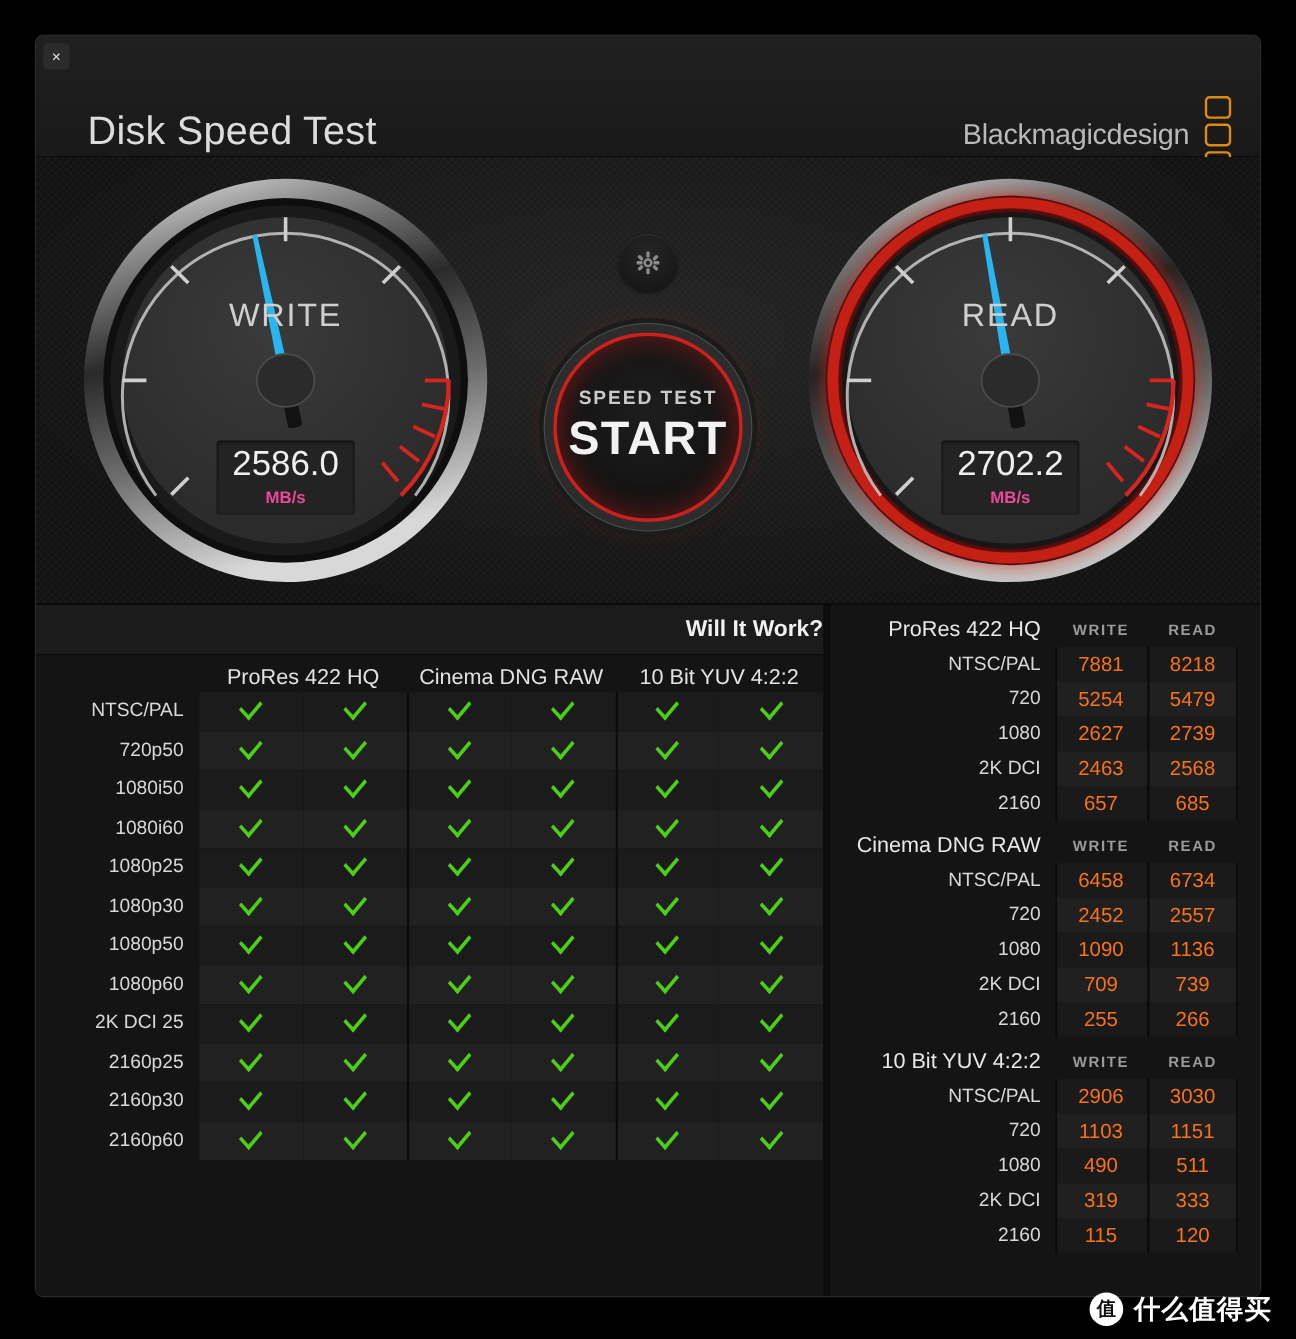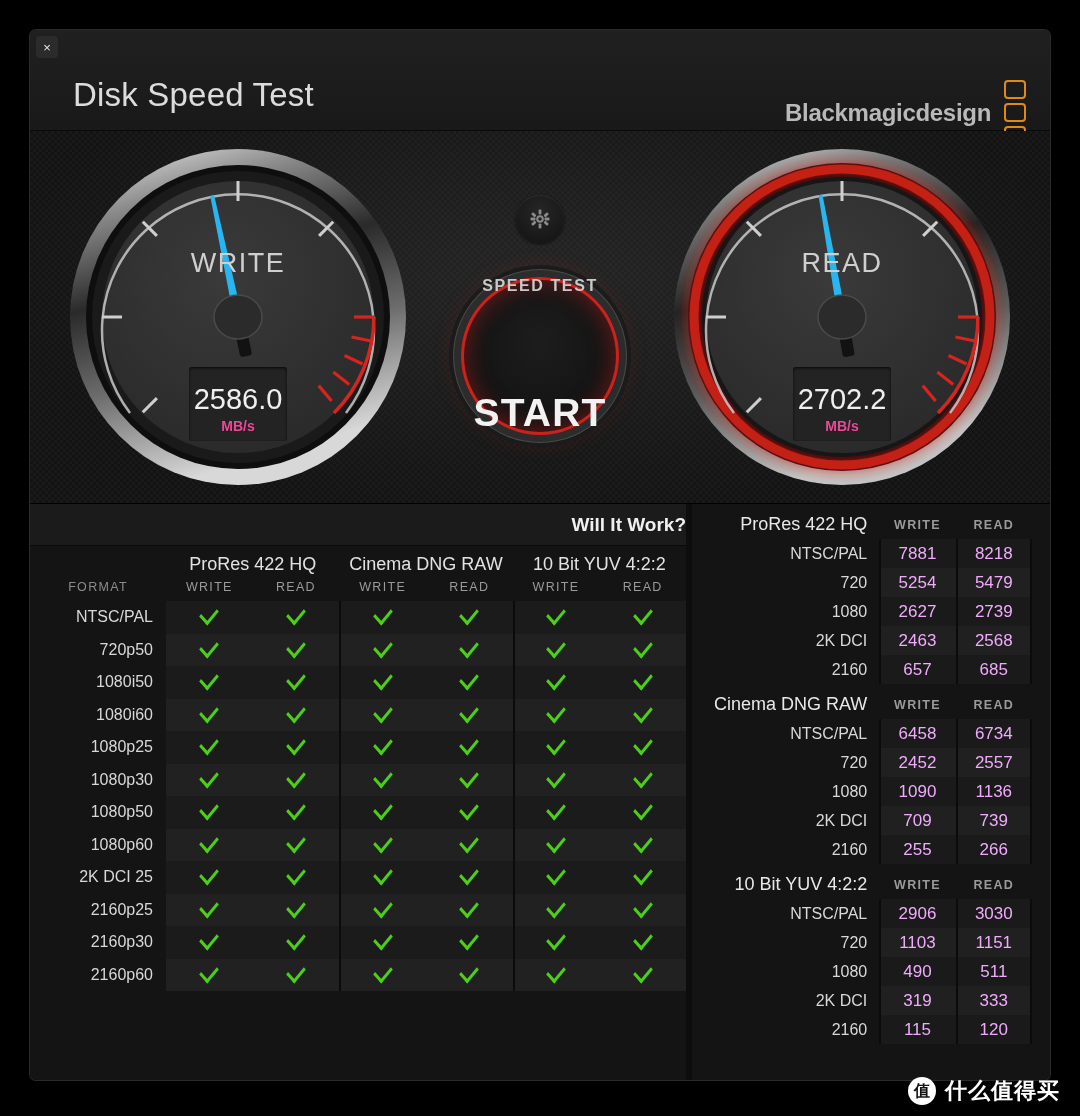--- a/index.html
+++ b/index.html
@@ -19,27 +19,27 @@
     background:linear-gradient(#202020,#191919);
     border-bottom:1px solid #0a0a0a;
   }
   .close-btn{
     position:absolute;left:6px;top:6px;width:22px;height:22px;
     background:#2b2b2b;border-radius:4px;cursor:pointer;
     display:flex;align-items:center;justify-content:center;
     color:#e8e8e8;font-size:13px;line-height:1;
   }
   .app-title{
-    position:absolute;left:43px;top:46px;
+    position:absolute;left:43px;top:60px;
     font-size:33px;color:#dcdcdc;font-weight:300;letter-spacing:.2px;
   }
   .brand{
     position:absolute;right:24px;top:50px;display:flex;align-items:center;gap:13px;
   }
-  .brand-text{font-size:24px;color:#b9b9b9;font-weight:700;letter-spacing:-.3px;}
+  .brand-text{font-size:24px;color:#b9b9b9;font-weight:400;letter-spacing:-.3px;}
   .brand-marks{display:flex;flex-direction:column;gap:4px;}
   .brand-marks i{
     display:block;width:18px;height:15px;border:2.5px solid #e08a12;border-radius:4px;
   }
   
   .gauge-panel{
     position:relative;height:372px;
     background-color:#1a1a1a;
     background-image:
       linear-gradient(45deg,rgba(255,255,255,.022) 25%,transparent 25%,transparent 75%,rgba(255,255,255,.022) 75%),
@@ -52,21 +52,21 @@
   .gauge{position:absolute;top:14px;width:344px;height:344px;}
   .gauge.write{left:36px;}
   .gauge.read{right:36px;}
   .gauge svg{display:block;}
   .gauge-label{
     position:absolute;left:0;right:0;top:103px;text-align:center;
     font-size:27px;color:#cfcfcf;letter-spacing:1.5px;font-weight:400;
   }
   .readout{
     position:absolute;left:50%;transform:translateX(-50%);top:222px;
-    width:98px;padding:18px 0 7px;background:#232323;border-radius:3px;
+    width:115px;padding:6px 0 7px;background:#232323;border-radius:3px;
     box-shadow:inset 0 1px 3px rgba(0,0,0,.8);text-align:center;
   }
   .readout .val{font-size:29px;color:#efefef;font-weight:400;line-height:1;}
   .readout .unit{font-size:14px;color:#ec4899;font-weight:bold;margin-top:4px;}
   
   .start-wrap{
     position:absolute;left:50%;transform:translateX(-50%);top:64px;
     display:flex;flex-direction:column;align-items:center;
   }
   .gear-btn{
@@ -79,21 +79,21 @@
     margin-top:34px;width:158px;height:158px;border-radius:50%;cursor:pointer;
     background:
       radial-gradient(circle at 50% 42%,#1d1d1d 0%,#141414 58%,#0c0c0c 100%);
     box-shadow:
       0 0 0 7px #2c2c2c,
       0 0 0 8px #4a4a4a,
       0 0 0 12px #1b1b1b,
       inset 0 0 0 3px rgba(214,36,30,.92),
       inset 0 0 22px 5px rgba(214,36,30,.42),
       0 0 24px 4px rgba(200,30,25,.28);
-    display:flex;flex-direction:column;align-items:center;justify-content:space-between;
+    display:flex;flex-direction:column;align-items:center;justify-content:center;
   }
   .start-btn .l1{font-size:16px;color:#c9c9c9;letter-spacing:1.6px;font-weight:bold;}
   .start-btn .l2{font-size:39px;color:#f2f2f2;letter-spacing:1.2px;font-weight:bold;margin-top:2px;}
   
   .lower{position:relative;height:577px;background:#0d0d0d;display:flex;}
   .panel{background:#141414;display:flex;flex-direction:column;}
   .panel.left{width:656px;margin-right:6px;}
   .panel.right{flex:1;}
   .panel-head{
     height:41px;line-height:41px;text-align:right;
@@ -132,21 +132,21 @@
   .hf .sec-title{
     font-size:18px;color:#e8e8e8;text-align:right;padding:10px 12px 4px 0;font-weight:400;
   }
   .hf .sub{
     font-size:12.5px;color:#9a9a9a;letter-spacing:1.3px;text-align:center;padding:10px 0 4px;
   }
   .hf .lab{
     text-align:right;font-size:16px;color:#d8d8d8;padding-right:12px;font-weight:300;height:27px;
   }
   .hf .num{
-    text-align:center;font-size:17px;color:#f0abfc;height:27px;
+    text-align:center;font-size:17px;color:#f97316;height:27px;
   }
   .hf .col-lab{width:152px;}
   .hf .col-num{width:74px;}
   .hf tbody tr:nth-child(odd) .num{background:#1a1a1a;}
   .hf tbody tr:nth-child(even) .num{background:#202020;}
   .hf .num.wcol{box-shadow:inset 2px 0 0 #0b0b0b;}
   .hf .num.rcol{box-shadow:inset 2px 0 0 #0b0b0b,inset -2px 0 0 #0b0b0b;}
   
   .watermark{
     position:absolute;right:20px;bottom:10px;display:flex;align-items:center;gap:9px;
@@ -311,29 +311,20 @@
     <div class="panel left">
       <div class="panel-head">Will It Work?</div>
       <table class="wiw">
         <thead>
           <tr>
             <th class="fmt-col"></th>
             <th colspan="2" class="grp-title">ProRes 422 HQ</th>
             <th colspan="2" class="grp-title">Cinema DNG RAW</th>
             <th colspan="2" class="grp-title">10 Bit YUV 4:2:2</th>
           </tr>
-          <tr>
-            <th class="sub fmt">FORMAT</th>
-            <th class="sub">WRITE</th>
-            <th class="sub">READ</th>
-            <th class="sub">WRITE</th>
-            <th class="sub">READ</th>
-            <th class="sub">WRITE</th>
-            <th class="sub">READ</th>
-          </tr>
         </thead>
         <tbody id="wiw-body">
             <tr>
               <td class="rowlabel">NTSC/PAL</td>
               <td class="cell"><span class="chk"></span></td>
               <td class="cell"><span class="chk"></span></td>
               <td class="cell gsep"><span class="chk"></span></td>
               <td class="cell"><span class="chk"></span></td>
               <td class="cell gsep"><span class="chk"></span></td>
               <td class="cell"><span class="chk"></span></td>

